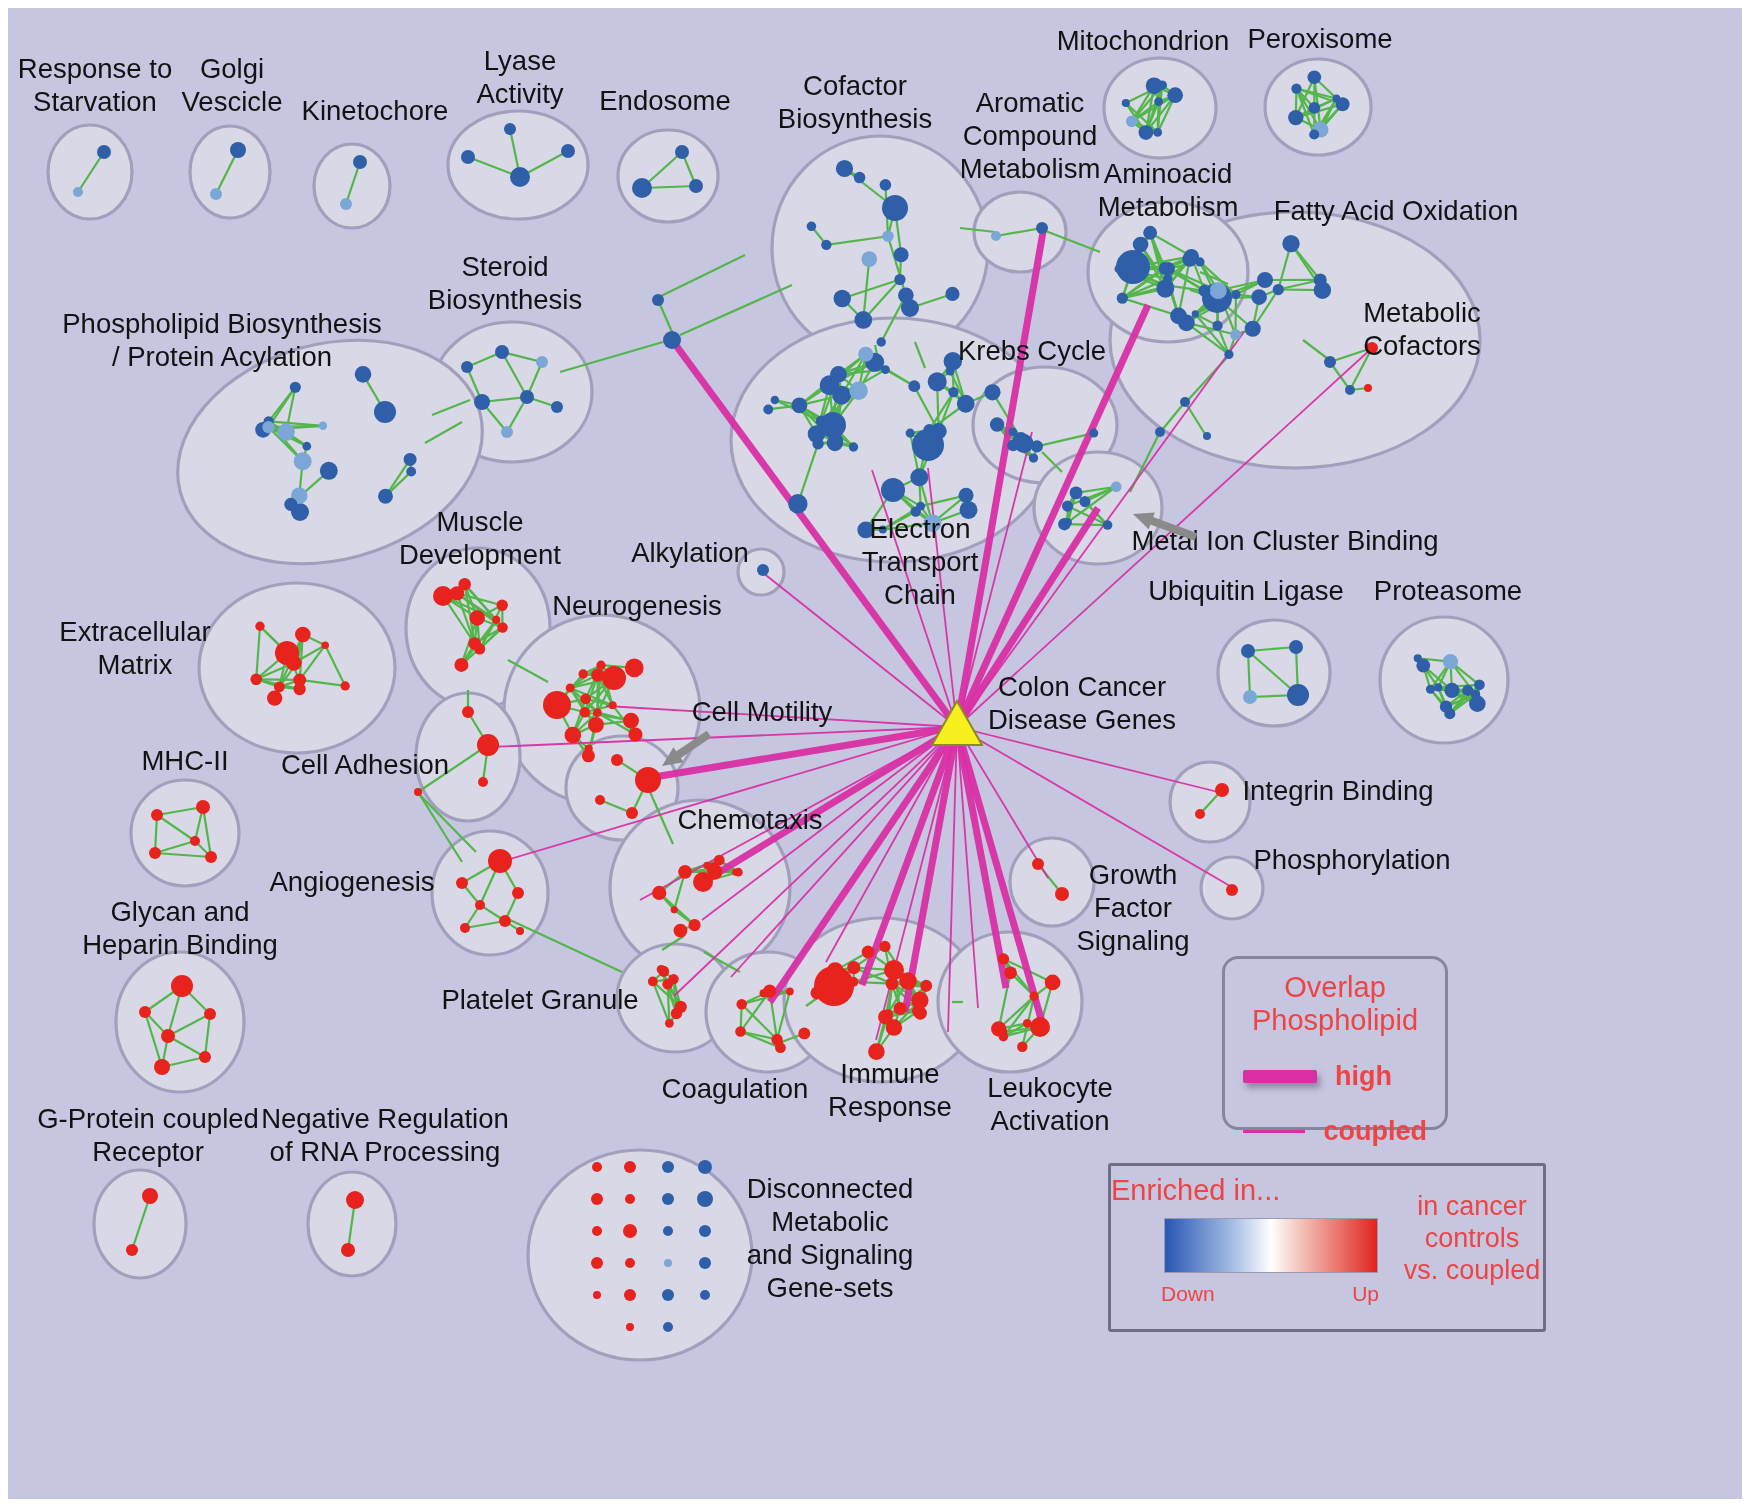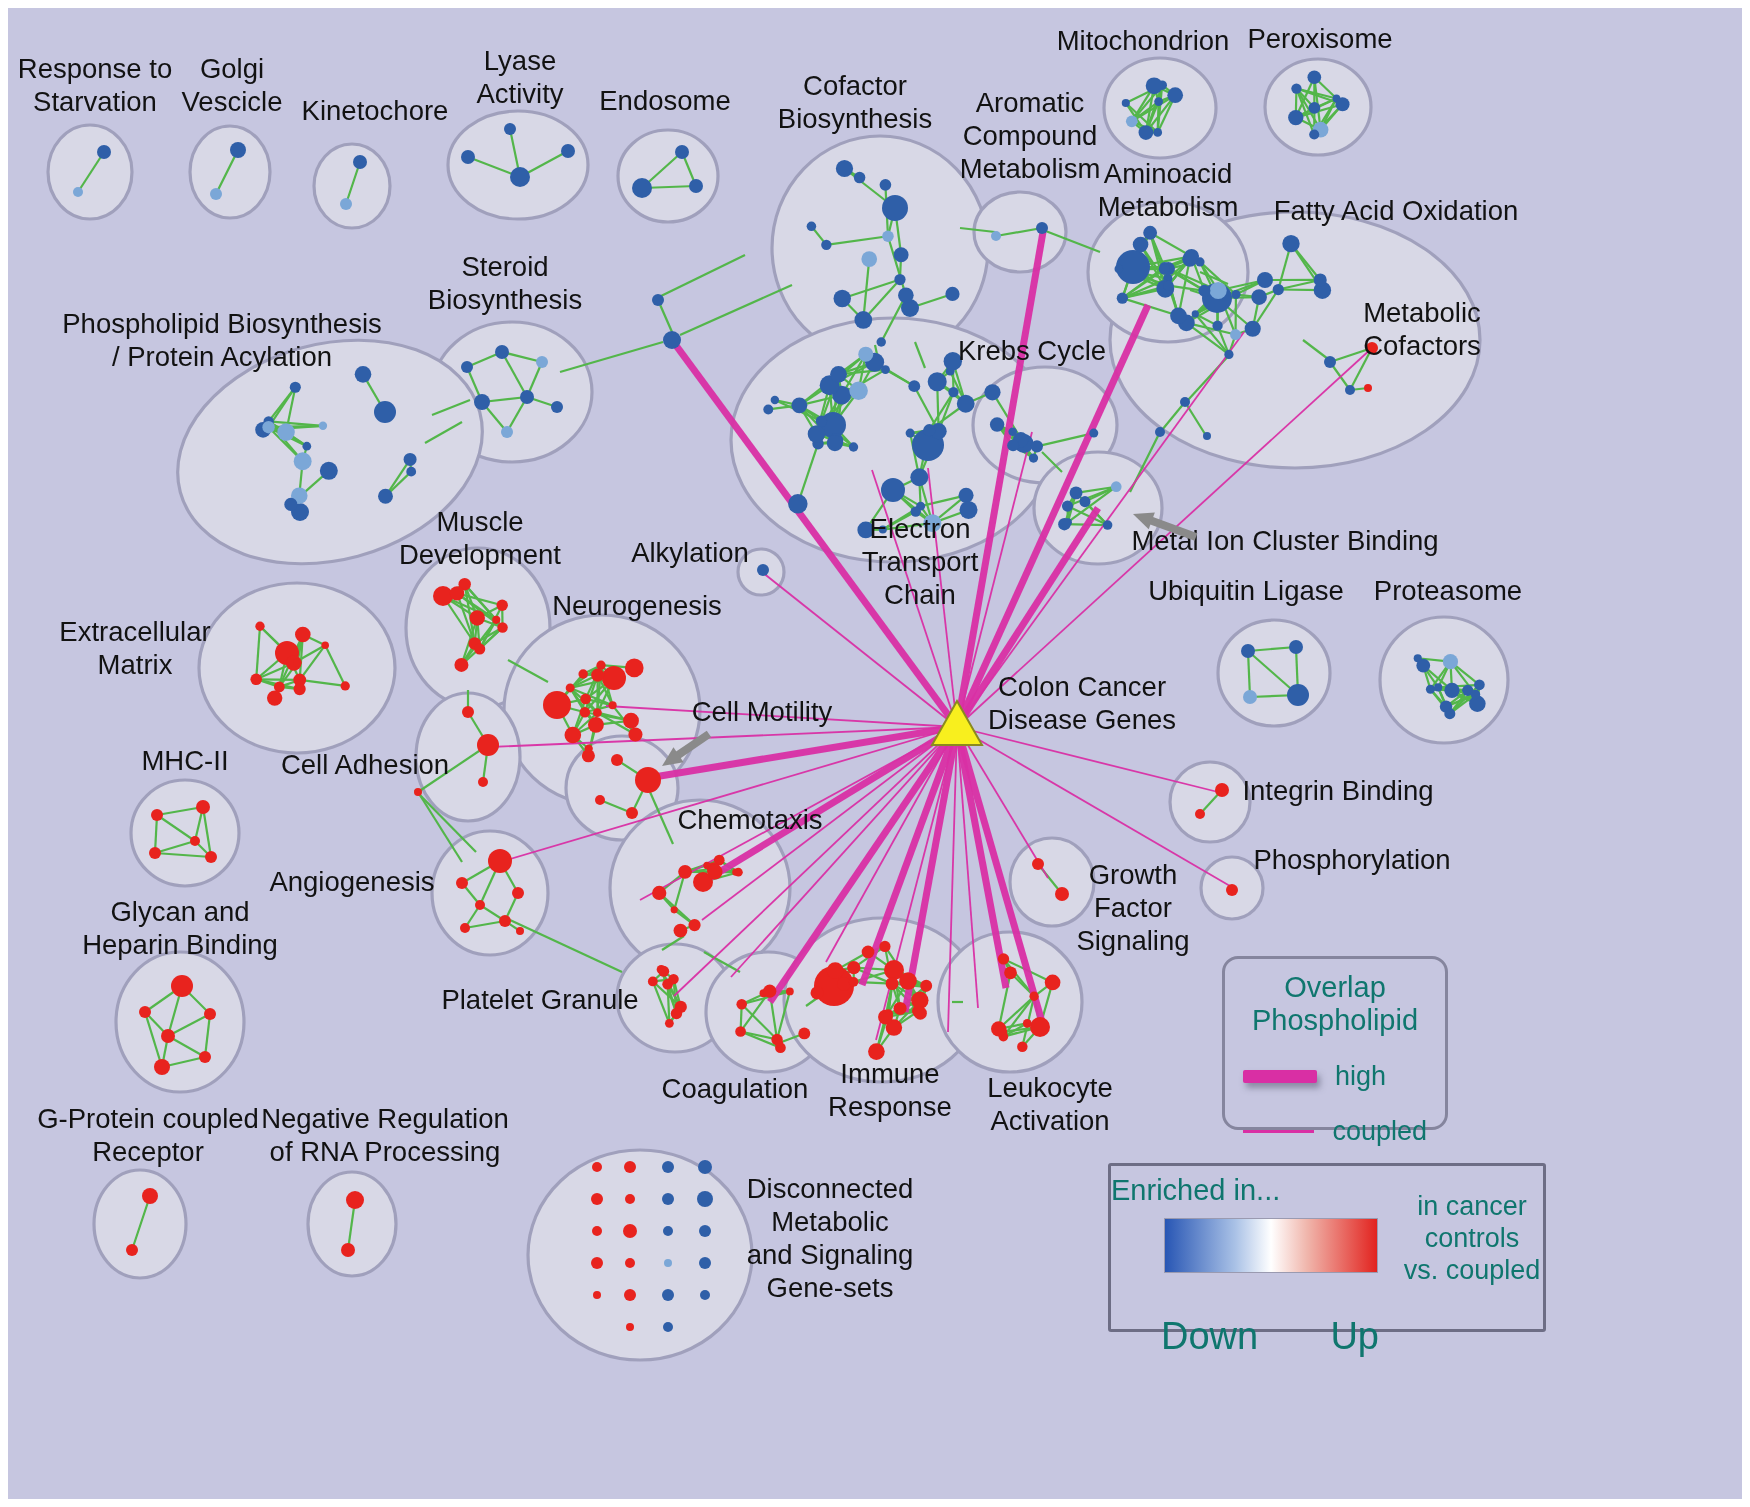--- a/index.html
+++ b/index.html
@@ -1,39 +1,39 @@
 <!DOCTYPE html>
 <html><head>
 <meta charset="utf-8">
 <style>
   html,body{margin:0;padding:0;}
   body{width:1750px;height:1507px;position:relative;background:#ffffff;
        font-family:"Liberation Sans",sans-serif;overflow:hidden;}
   #stage{position:absolute;left:0;top:0;width:1750px;height:1507px;}
   svg{position:absolute;left:0;top:0;display:block;}
   text.cl-label{font-size:27.5px;fill:#121212;}
-  .panel{position:absolute;box-sizing:border-box;color:#0f766e;}
+  .panel{position:absolute;box-sizing:border-box;color:#ef4444;}
   
   #sig-panel{left:1222px;top:956px;width:226px;height:174px;
              border:3px solid #85859e;border-radius:16px;}
   .sig-title{text-align:center;font-size:29px;line-height:33px;margin-top:12px;}
   .sig-row{display:flex;align-items:center;padding:0 18px;margin-top:24px;}
   .mag-bar{display:inline-block;width:74px;}
   .mag-thick{height:13px;border-radius:2px;box-shadow:3px 5px 6px rgba(90,90,115,0.55);}
   .mag-thin{height:3px;}
-  .sig-label{margin-left:18px;font-size:27px;}
+  .sig-label{margin-left:18px;font-size:27px;font-weight:bold;}
   
   #enr-panel{left:1108px;top:1163px;width:438px;height:169px;
              border:3.5px solid #6d6d85;border-radius:3px;}
   .enr-title{position:absolute;left:0;top:8px;width:320px;
              font-size:29px;}
   #grad-bar{position:absolute;left:53px;top:52px;width:212px;height:53px;
             border:1px solid #9a9ab0;}
   .enr-updown{position:absolute;left:50px;top:116px;width:218px;display:flex;
-              justify-content:space-between;font-size:38px;margin-top:33px;}
+              justify-content:space-between;font-size:21px;}
   .enr-note{position:absolute;left:288px;top:24px;width:146px;text-align:center;
             font-size:27px;line-height:32px;}
 </style>
 </head>
 <body>
 
 <div id="stage">
   <svg id="net" width="1750" height="1507">
       <rect x="0" y="0" width="1750" height="1507" fill="#ffffff"></rect>
       <rect x="8" y="8" width="1734" height="1491" fill="#c6c6e0"></rect>

